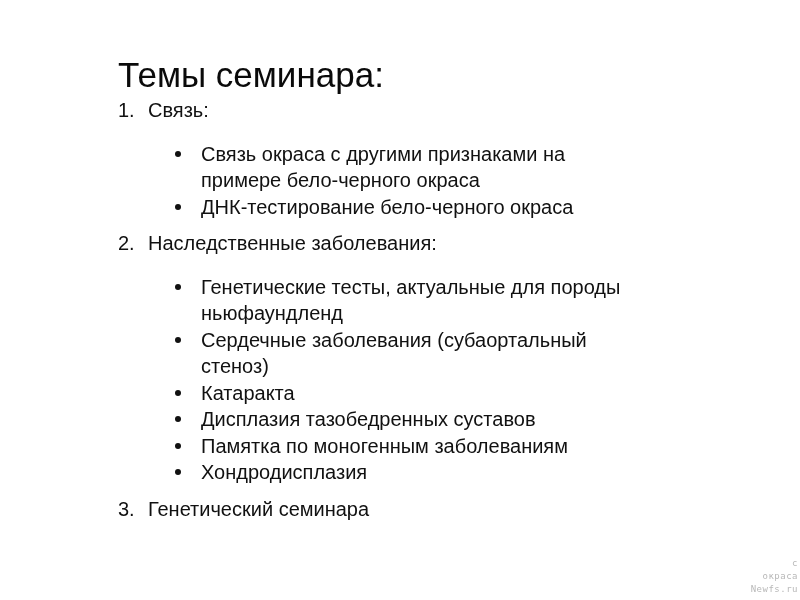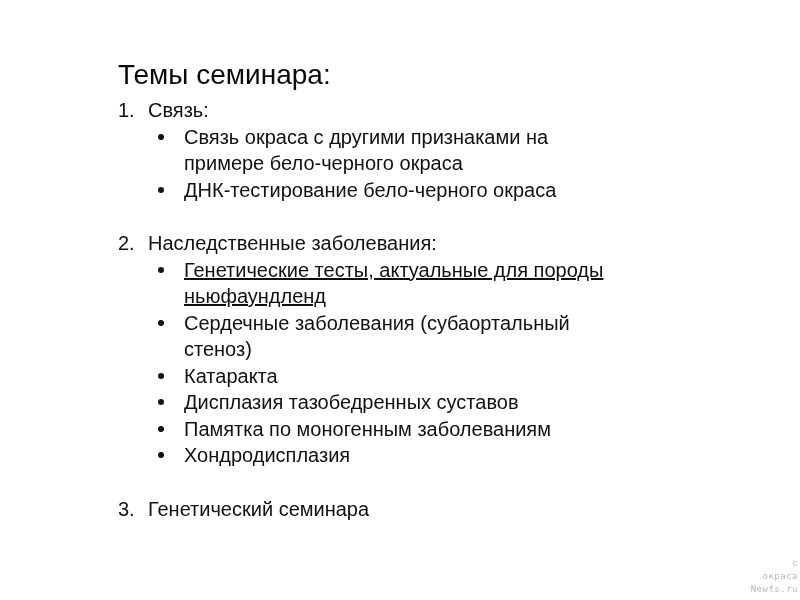--- a/index.html
+++ b/index.html
@@ -2,26 +2,26 @@
 <html><head>
   <meta charset="utf-8">
   <style>
     html, body { margin: 0; padding: 0; }
     body {
       width: 800px; height: 600px; background: #ffffff; position: relative; overflow: hidden;
       font-family: "Liberation Sans", sans-serif; color: #111111;
     }
     .title {
       position: absolute; left: 118px; top: 54px;
-      font-size: 28px; line-height: 42px; color: #0a0a0a;
+      font-size: 35px; line-height: 42px; color: #0a0a0a;
     }
     .section { position: absolute; left: 118px; font-size: 20px; line-height: 26.5px; }
     .sec-head { display: flex; }
     .sec-num { width: 30px; }
-    .bullets { list-style: none; margin: 0; padding: 0 0 0 38px; }
+    .bullets { list-style: none; margin: 17px; padding: 0 0 0 38px; }
     .bullets li { position: relative; padding-left: 28px; }
     .bullets li .dot {
       position: absolute; left: 2px; top: 10px; width: 6px; height: 6px; border-radius: 50%; background: #111;
     }
     .watermark {
       position: absolute; right: 2px; bottom: 4px; text-align: right;
       font-family: "DejaVu Sans Mono", monospace; font-size: 9px; line-height: 13px; color: #b8b8b8;
       letter-spacing: 0.5px;
     }
   </style>
@@ -47,21 +47,21 @@
       </li>
     </ul>
   </div>
 
   <div class="section" style="top:230px;">
     <div class="sec-head">
       <span class="sec-num">2.</span>
       <span>Наследственные заболевания:</span>
     </div>
     <ul class="bullets">
-      <li style="width:440px;text-decoration:underline;">
+      <li style="width:440px;">
         <span class="dot"></span>
         <span>Генетические тесты, актуальные для породы ньюфаундленд</span>
       </li>
       <li style="width:440px;">
         <span class="dot"></span>
         <span>Сердечные заболевания (субаортальный стеноз)</span>
       </li>
       <li>
         <span class="dot"></span>
         <span>Катаракта</span>

